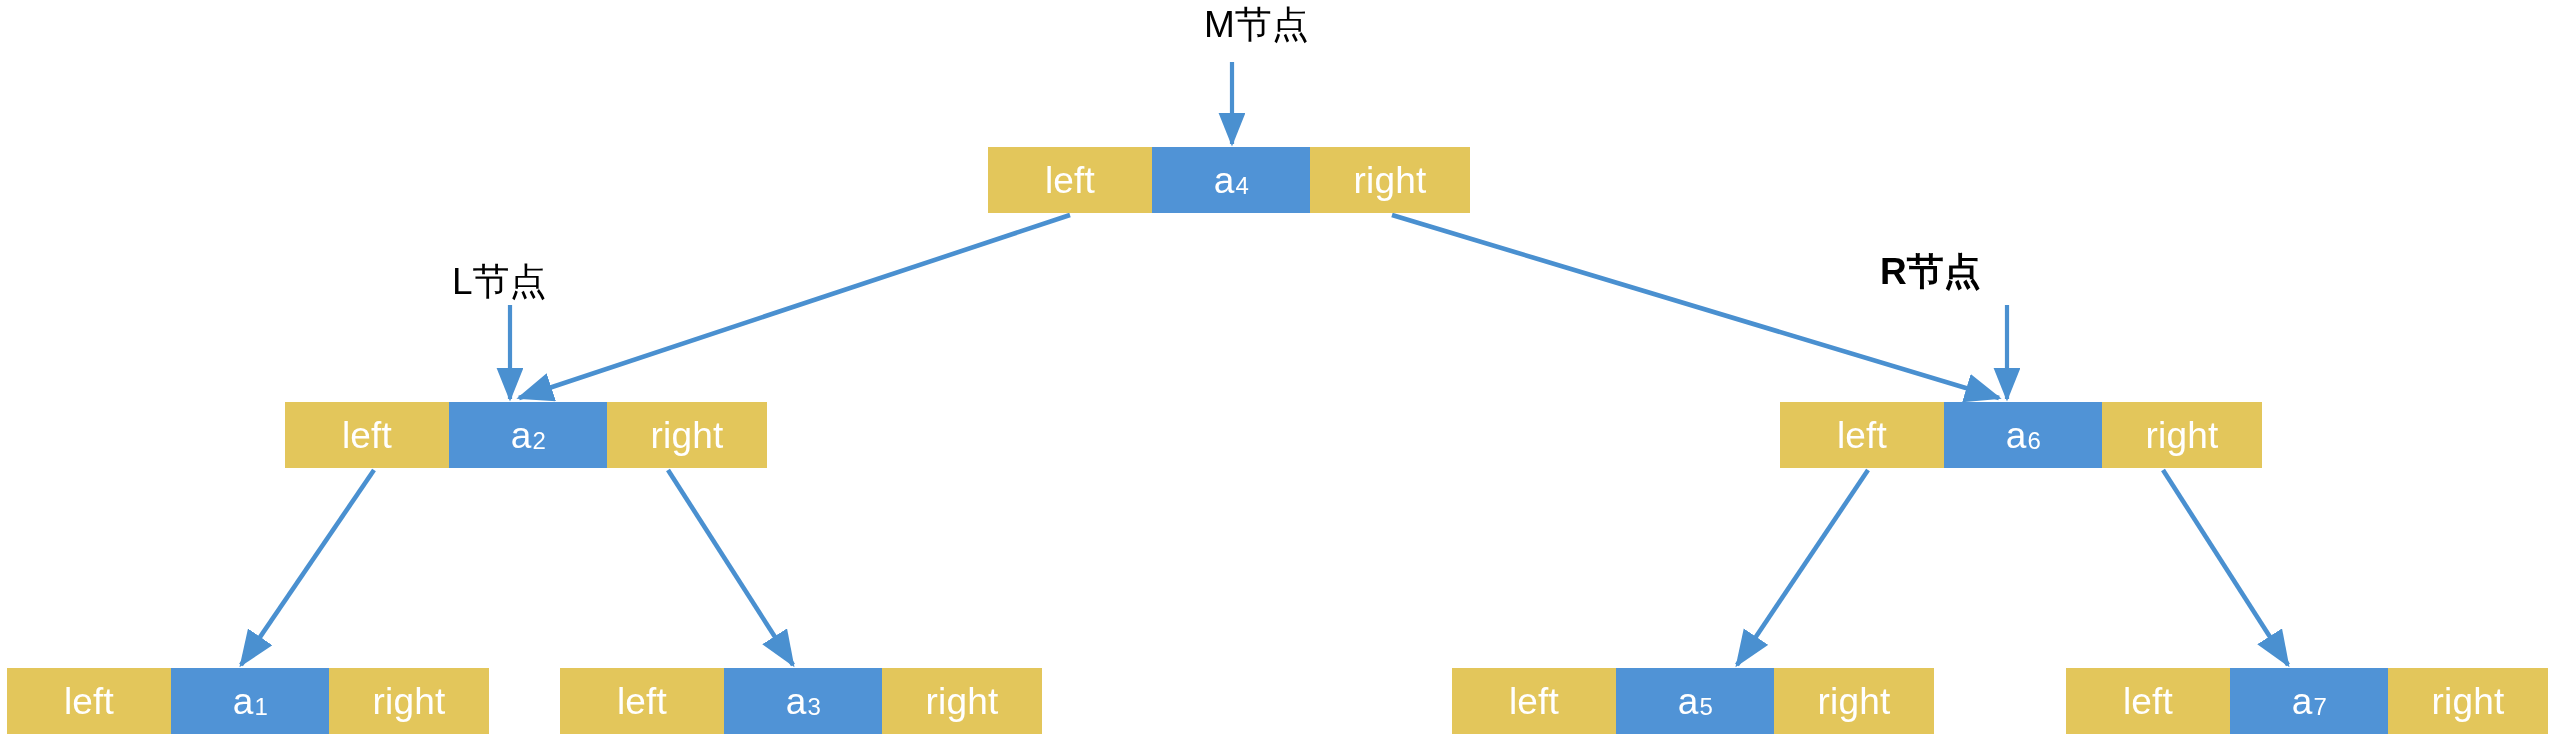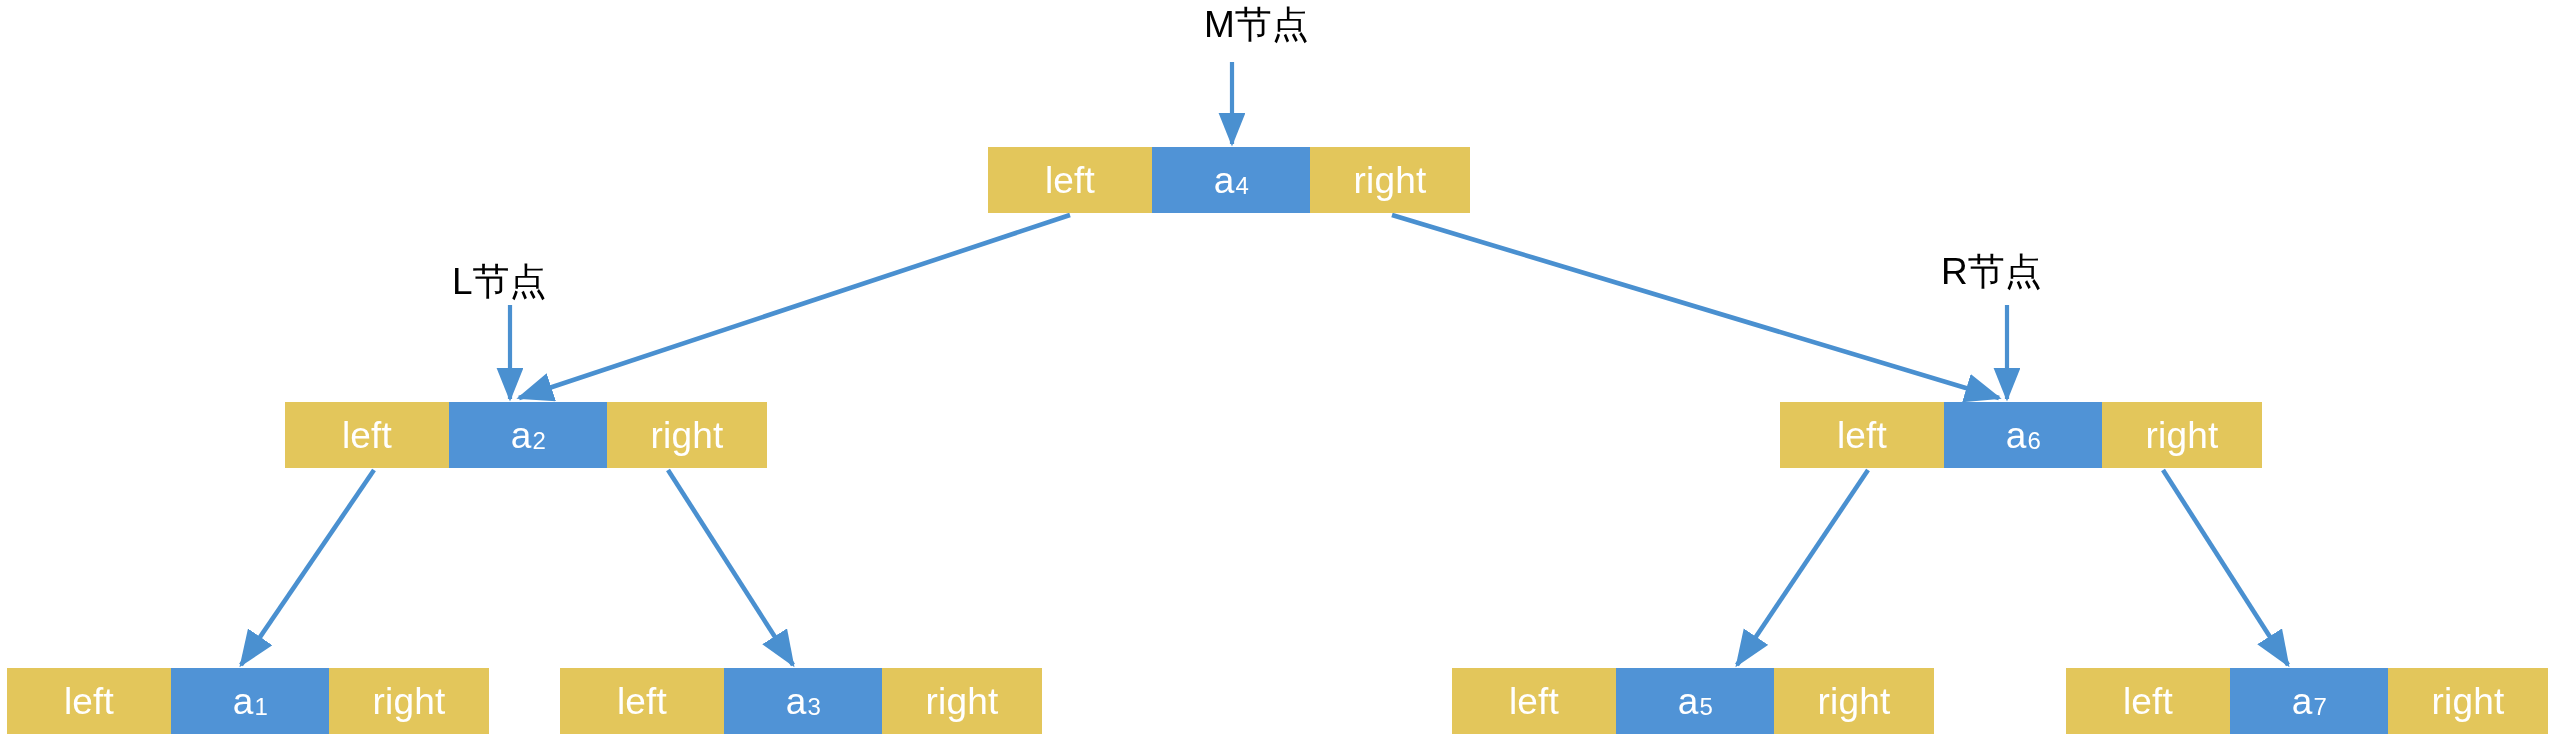--- a/index.html
+++ b/index.html
@@ -94,21 +94,21 @@
 
     <line x1="1868" y1="470" x2="1737" y2="665" stroke="#4a90d0" stroke-width="4.6" marker-end="url(#arrowhead)"></line>
 
     <line x1="2163" y1="470" x2="2288" y2="665" stroke="#4a90d0" stroke-width="4.6" marker-end="url(#arrowhead)"></line>
   </svg>
 
   <div class="callout" style="left:1168px; top:6px;margin-left:36px;">M节点</div>
 
   <div class="callout" style="left:452px; top:263px;">L节点</div>
 
-  <div class="callout" style="left:1941px; top:253px;">R节点</div>
+  <div class="callout" style="left:1880px; top:253px;font-weight:bold;">R节点</div>
 
   <div class="node" style="left:988px; top:147px; width:482px; height:66px;">
     <div class="cell cell-left" style="width:164px;">
       <span>left</span>
     </div>
     <div class="cell cell-key" style="width:158px;">
       <span class="keyname">a</span>
         <span class="keysub">4</span>
     </div>
     <div class="cell cell-right" style="width:160px;">

